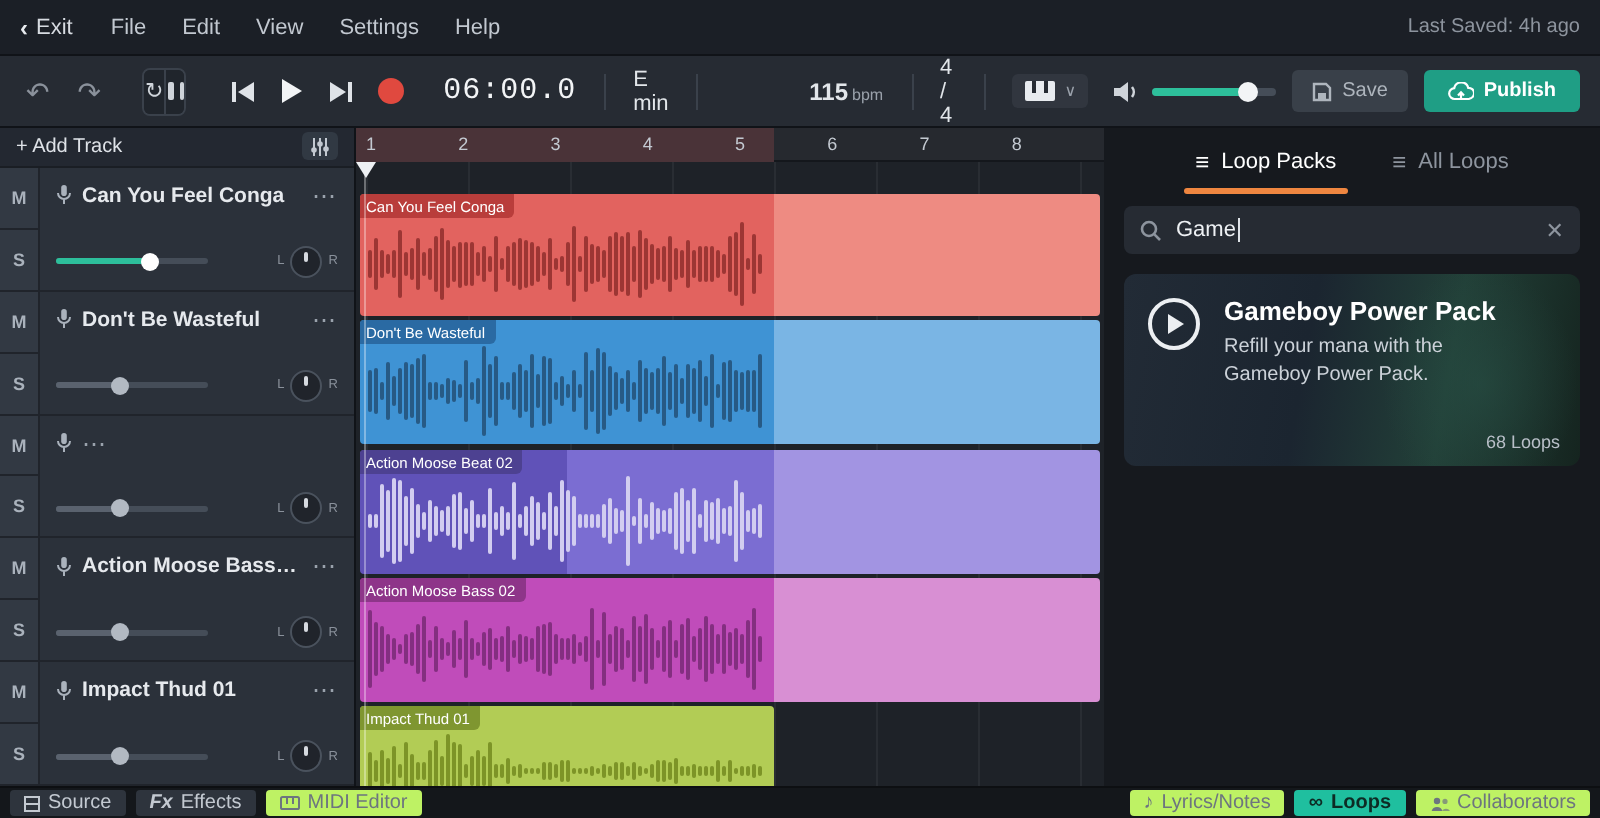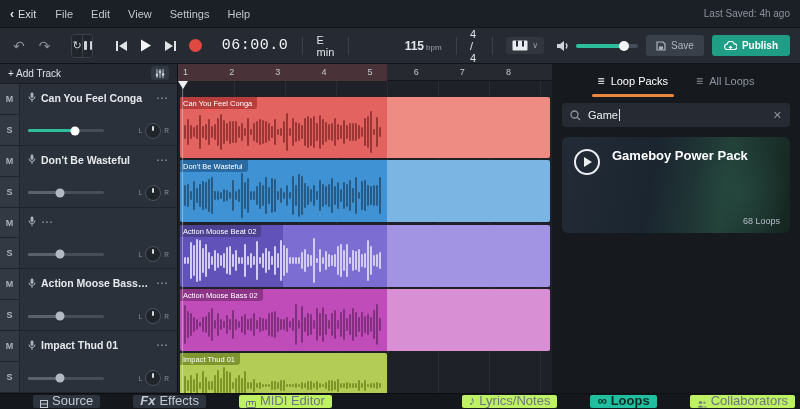--- a/index.html
+++ b/index.html
@@ -112,21 +112,21 @@
   .pack-card:before { content:""; position:absolute; right:-20px; top:-30px; width:140px; height:170px;
     background:radial-gradient(closest-side, rgba(40,80,70,0.55), transparent 70%); }
   .card-play { position:absolute; left:12px; top:12px; width:26px; height:26px; border:2px solid #eceff2; border-radius:50%; display:flex; align-items:center; justify-content:center; }
   .card-play .tri { width:0; height:0; border-top:5px solid transparent; border-bottom:5px solid transparent; border-left:8px solid #eceff2; margin-left:2px; }
   .card-title { margin-left:38px; font-size:13px; font-weight:bold; color:#fff; position:relative; }
   .card-desc { margin-left:38px; margin-top:4px; width:155px; font-size:10px; line-height:1.35; color:#ccd2d9; position:relative; }
   .card-count { position:absolute; right:10px; bottom:7px; font-size:9px; color:#b8bfc8; }
 
   
   .bottom-bar { height:16px; background:#14171b; border-top:1px solid #0d0f12; display:flex; align-items:center; padding:0 5px; gap:5px; }
-  .bb-btn { height:13px; display:flex; align-items:flex-end; gap:4px; padding:0 7px; background:#2e343d; border-radius:2px; font-size:13px; color:#c3c9d1; white-space:nowrap;margin-left:28px; }
+  .bb-btn { height:13px; display:flex; align-items:center; gap:4px; padding:0 7px; background:#2e343d; border-radius:2px; font-size:10px; color:#c3c9d1; white-space:nowrap; }
   .bb-btn.dim { background:#bef264; color:#6d757f; }
   .bb-right { margin-left:auto; display:flex; gap:5px; align-items:center; }
   .bb-btn.loops-active { background:#1fbf9f; color:#0d2b24; font-weight:bold; }
   .fx-i { font-style:italic; font-weight:bold; }
 
   svg { display:block; }
 </style>
 </head>
 <body>
 
@@ -808,20 +808,21 @@
       </span>
       <span class="search-value">Game</span>
       <span class="search-clear">✕</span>
     </div>
 
     <div class="pack-card">
       <div class="card-play">
           <span class="tri"></span>
         </div>
       <div class="card-title">Gameboy Power Pack</div>
+      <div class="card-desc">Refill your mana with the Gameboy Power Pack.</div>
       <div class="card-count">68 Loops</div>
     </div>
   </div>
 </div>
 
 <div class="bottom-bar">
   <div class="bb-btn">
     <span>
         <svg width="8" height="8" viewBox="0 0 8 8">
           <rect x="0.5" y="0.5" width="7" height="7" fill="none" stroke="#c3c9d1"></rect>

